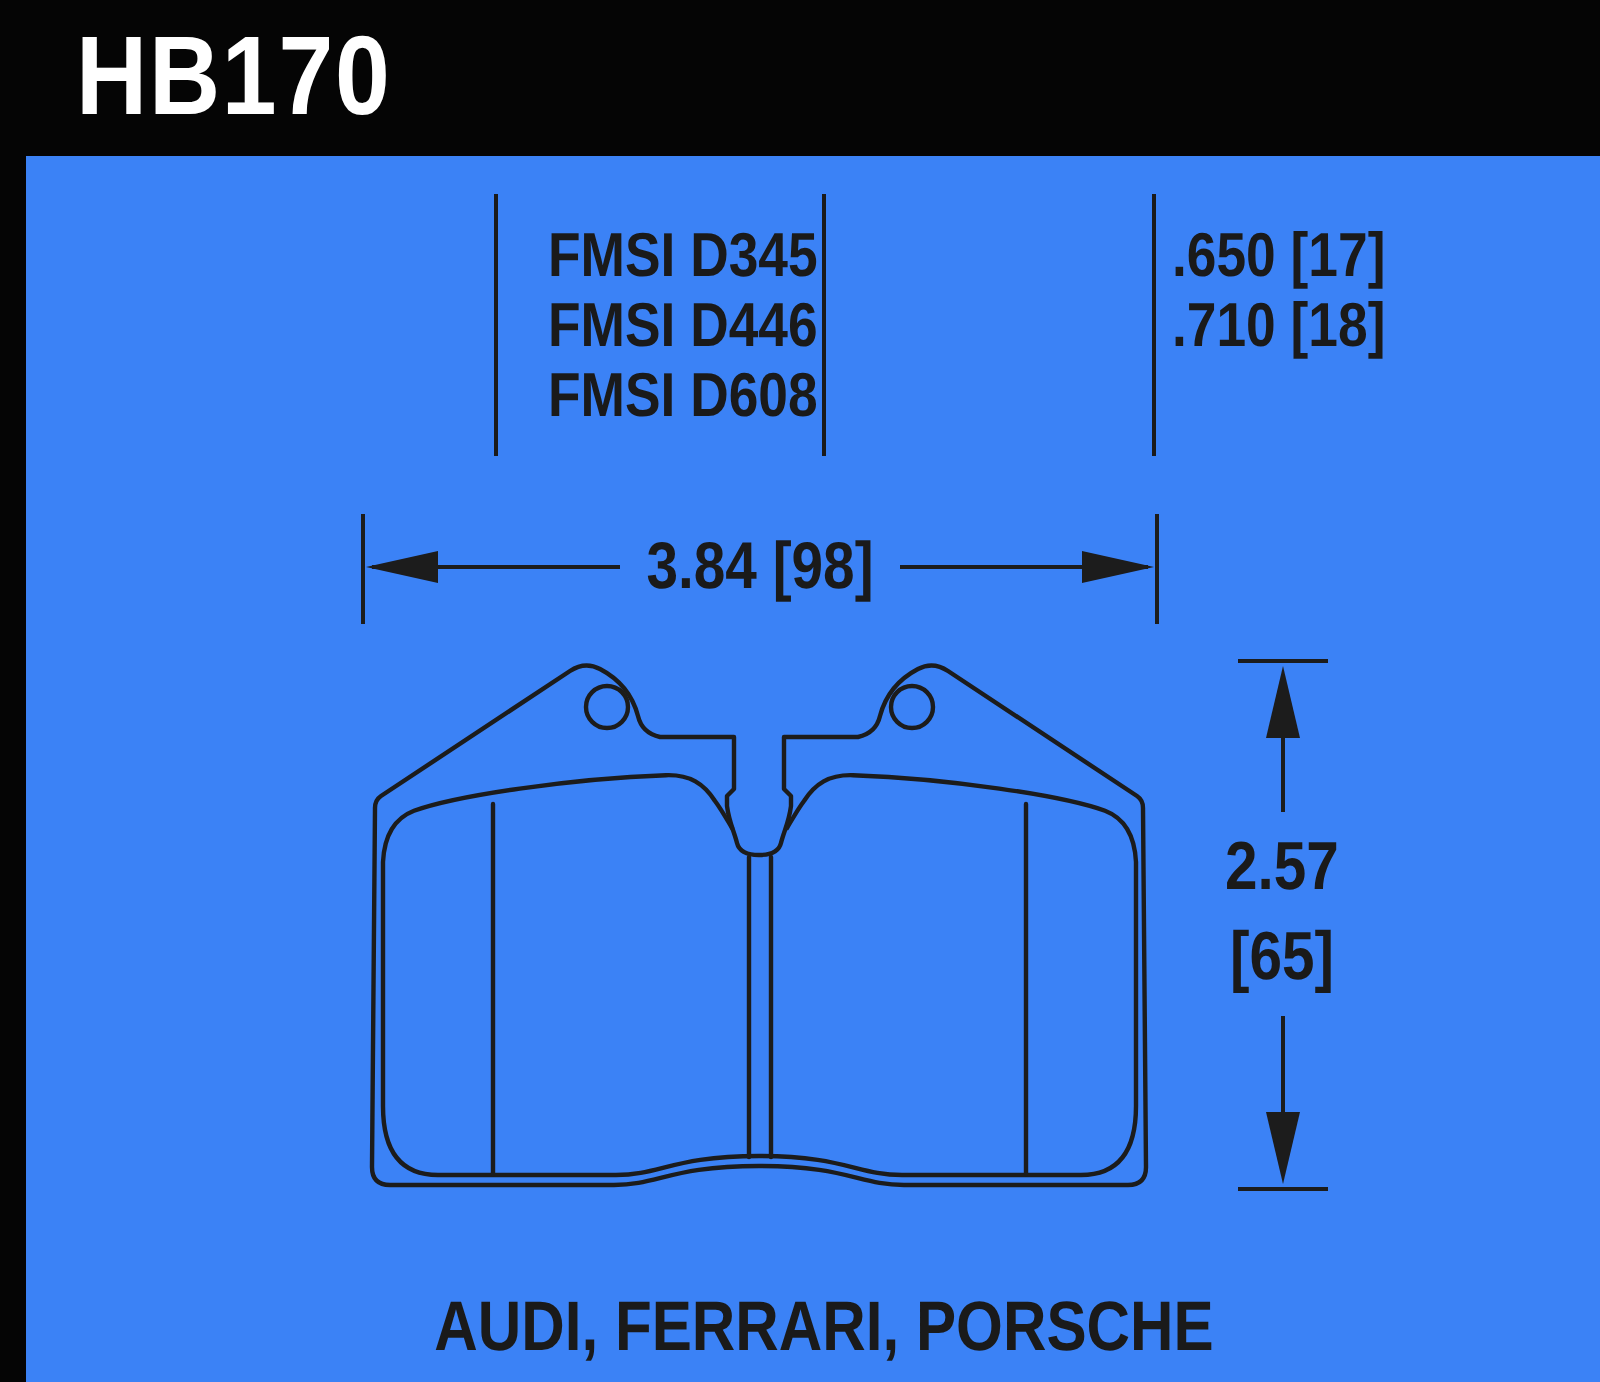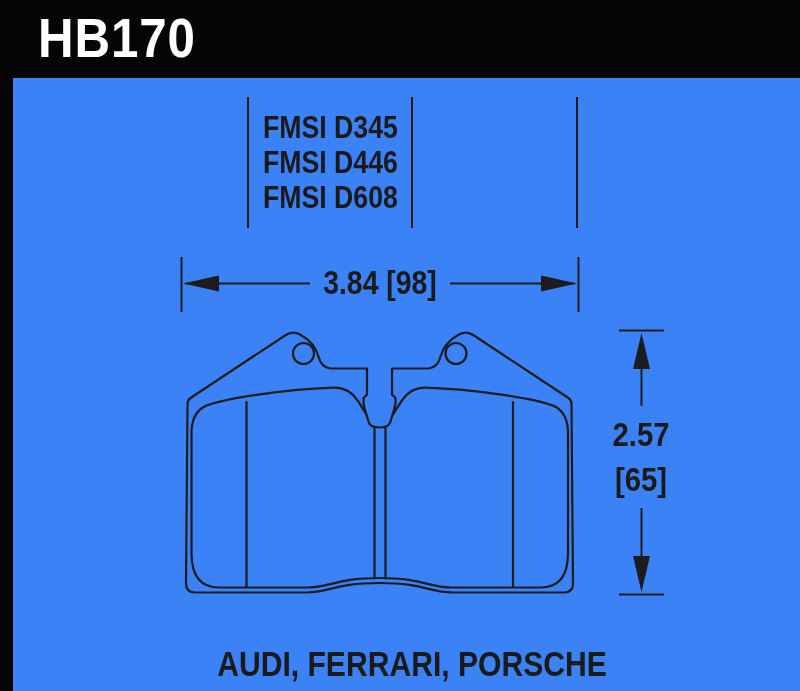--- a/index.html
+++ b/index.html
@@ -57,29 +57,33 @@
 
 <div id="page">
 
   <div class="top-bar"></div>
   <div class="left-bar"></div>
   <div class="part-number">HB170</div>
 
 
   <div class="divider" style="left:247px;"></div>
 
-  <div class="tbl-col" style="left:263px;top:110px;text-align:right;">
+  <div class="tbl-col" style="left:274px;top:110px;text-align:right;">
     <div class="tbl-cell">FMSI D345</div>
     <div class="tbl-cell">FMSI D446</div>
     <div class="tbl-cell">FMSI D608</div>
   </div>
 
   <div class="divider" style="left:411px;"></div>
   <div class="divider" style="left:576px;"></div>
 
+  <div class="tbl-col" style="left:586px;top:110px;">
+    <div class="tbl-cell">.650 [17]</div>
+    <div class="tbl-cell">.710 [18]</div>
+  </div>
 
   <svg width="800" height="691" viewBox="0 0 800 691">
 
     <g>
       <line class="thin" x1="181.5" y1="257" x2="181.5" y2="312"></line>
       <line class="thin" x1="578.5" y1="257" x2="578.5" y2="312"></line>
       <line class="thin" x1="186" y1="283.5" x2="310" y2="283.5"></line>
       <line class="thin" x1="450" y1="283.5" x2="574" y2="283.5"></line>
       <polygon class="arrow" points="183,283.5 219,275.5 219,291.5"></polygon>
       <polygon class="arrow" points="577,283.5 541,275.5 541,291.5"></polygon>

